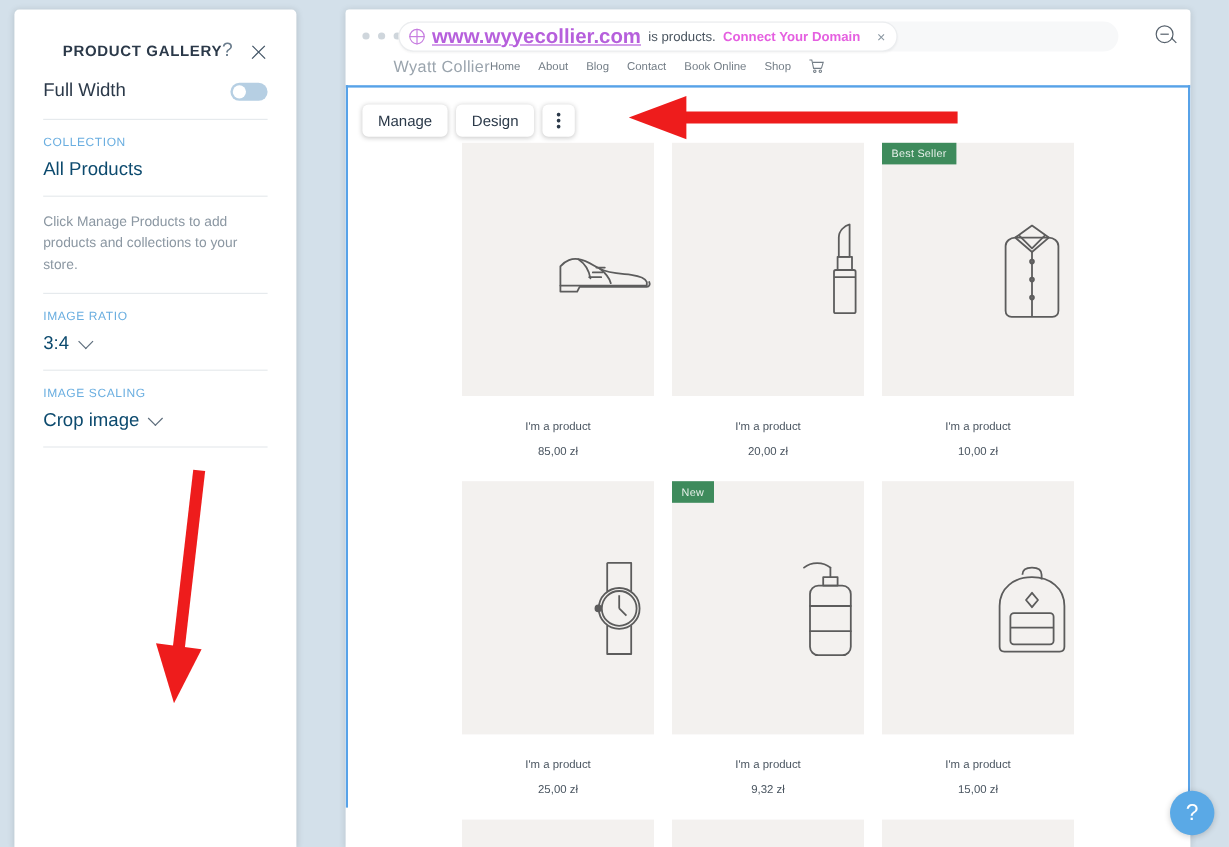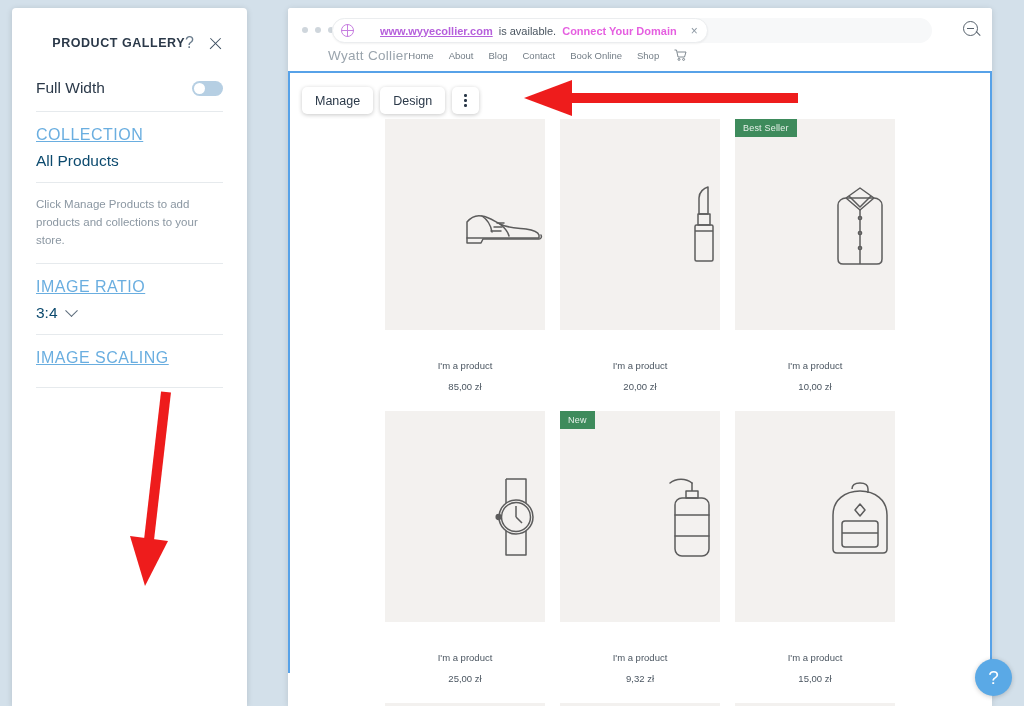--- a/index.html
+++ b/index.html
@@ -38,37 +38,37 @@
   }
   .icon-x::before, .icon-x::after {
     content: ""; position: absolute; left: 0; top: 7px;
     width: 15px; height: 1.4px; background: #3d4f61;
   }
   .icon-x::before { transform: rotate(45deg); }
   .icon-x::after  { transform: rotate(-45deg); }
 
   .row-toggle {
     display: flex; align-items: center; justify-content: space-between;
-    margin-top: 28px; padding-bottom: 14px;
+    margin-top: 16px; padding-bottom: 14px;
     border-bottom: 1px solid #e6eaed;
   }
   .row-label { font-size: 15.5px; color: #2b3949; }
   .toggle {
     width: 31px; height: 15px; border-radius: 8px;
     background: #b6cfe3; position: relative; cursor: pointer;
   }
   .toggle::after {
     content: ""; position: absolute; left: 2px; top: 2px;
     width: 11px; height: 11px; border-radius: 50%; background: #fff;
   }
 
   .field-group { padding-top: 14px; padding-bottom: 12px; border-bottom: 1px solid #e6eaed; }
   .field-label {
-    font-size: 16px; letter-spacing: .5px; color: #6aaee0;
-    text-transform: uppercase; margin-bottom: 8px; text-decoration: underline;
+    font-size: 10px; letter-spacing: .5px; color: #6aaee0;
+    text-transform: uppercase; margin-bottom: 8px;
   }
   .field-value { font-size: 15.5px; color: #0c4a6e; display: flex; align-items: center; gap: 9px; }
   .chev {
     width: 9px; height: 9px; border-right: 1.4px solid #5d6d7c;
     border-bottom: 1.4px solid #5d6d7c; transform: rotate(45deg) translate(-2px,-2px);
   }
   .helper-text {
     font-size: 11.5px; line-height: 1.55; color: #8b97a2;
     padding-top: 13px; padding-bottom: 14px; border-bottom: 1px solid #e6eaed;
   }
@@ -113,21 +113,21 @@
   }
   .globe::before {
     content:""; position:absolute; left: 5px; top: -1px;
     width: 1.2px; height: 13px; background: #c77fe0;
   }
   .globe::after {
     content:""; position:absolute; left: -1px; top: 5px;
     width: 13px; height: 1.2px; background: #c77fe0;
   }
   .url-domain {
-    font-size: 11px; color: #b65fdc; text-decoration: underline; font-weight: bold; margin-left: 20px;
+    font-size: 17px; color: #b65fdc; text-decoration: underline; font-weight: bold;
   }
   .url-avail { font-size: 11px; color: #4a5560; }
   .url-cta { font-size: 11px; color: #e55fe0; font-weight: bold; cursor: pointer; }
   .url-close { font-size: 12px; color: #8b97a2; margin-left: 8px; cursor: pointer; }
   .zoom-out-icon {
     position: absolute; right: 14px; top: 13px;
     width: 15px; height: 15px; border: 1.4px solid #57626d;
     border-radius: 50%; cursor: pointer;
   }
   .zoom-out-icon::before {
@@ -183,21 +183,21 @@
   .thumb {
     position: relative; width: 100%; height: 211px;
     background: #f3f1ef; display: flex; align-items: center; justify-content: flex-end;
   }
   .thumb svg { display: block; }
   .badge {
     position: absolute; left: 0; top: 0;
     background: #3e8b5c; color: #e7f0ea;
     font-size: 9px; padding: 4px 8px; letter-spacing: .2px;
   }
-  .prod-name { text-align: center; font-size: 9.5px; color: #4a5560; margin-top: 30px; }
+  .prod-name { text-align: center; font-size: 9.5px; color: #4a5560; margin-top: 20px; }
   .prod-price { text-align: center; font-size: 9.5px; color: #4a5560; margin-top: 10px; margin-bottom: 19px; }
 
   
   .help-bubble {
     position: absolute; right: 12px; bottom: 10px;
     width: 37px; height: 37px; border-radius: 50%;
     background: #5aa9e6; color: #fff; font-size: 19px;
     display: flex; align-items: center; justify-content: center;
     cursor: pointer; box-shadow: 0 1px 5px rgba(0,0,0,.2);
     z-index: 30;
@@ -237,40 +237,44 @@
       <div class="field-group">
         <div class="field-label">IMAGE RATIO</div>
         <div class="field-value">
           <span>3:4</span>
           <span class="chev"></span>
         </div>
       </div>
 
       <div class="field-group">
         <div class="field-label">IMAGE SCALING</div>
+        <div class="field-value">
+          <span>Crop image</span>
+          <span class="chev"></span>
+        </div>
       </div>
 
     </div>
 
   </div>
 
   <div class="canvas">
 
     <div class="browser-chrome">
       <div class="dots">
         <span class="dot"></span>
         <span class="dot"></span>
         <span class="dot"></span>
       </div>
 
       <div class="url-pill">
         <div class="url-inner">
           <span class="globe"></span>
           <span class="url-domain">www.wyyecollier.com</span>
-          <span class="url-avail">is available.</span>
+          <span class="url-avail">is products.</span>
           <span class="url-cta">Connect Your Domain</span>
           <span class="url-close">×</span>
         </div>
       </div>
 
       <div class="zoom-out-icon"></div>
     </div>
 
     <div class="site-header">
       <div class="site-logo">Wyatt Collier</div>

